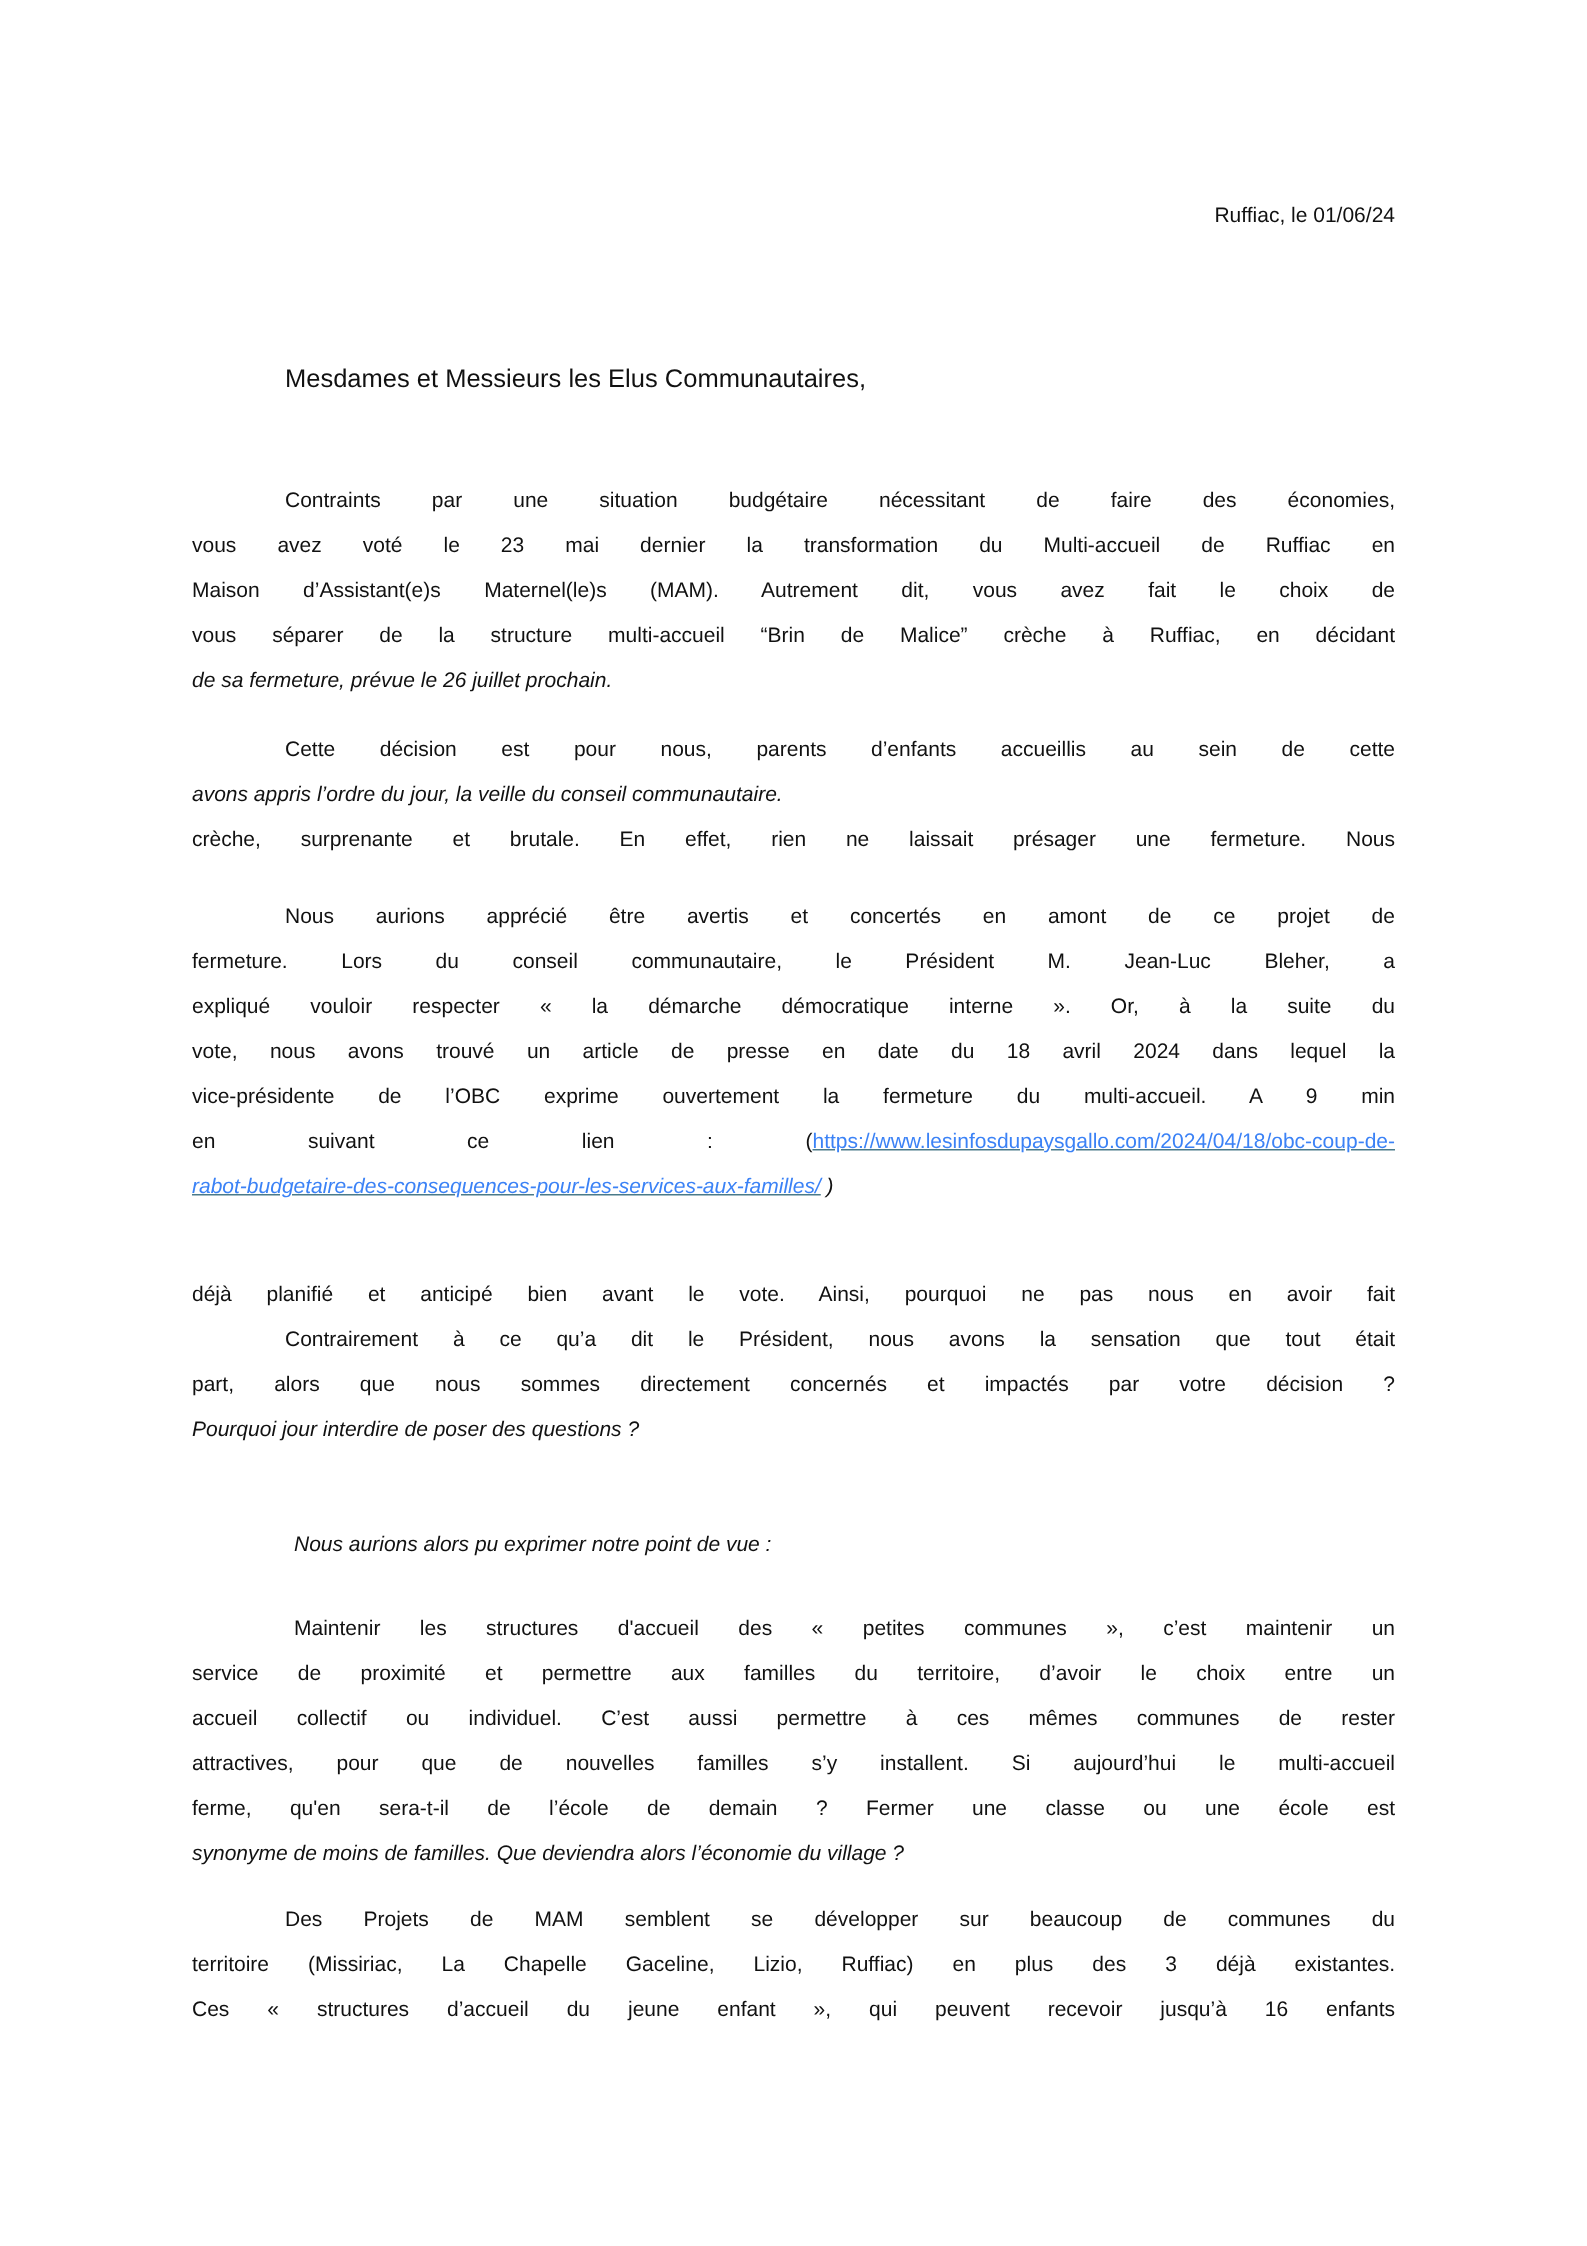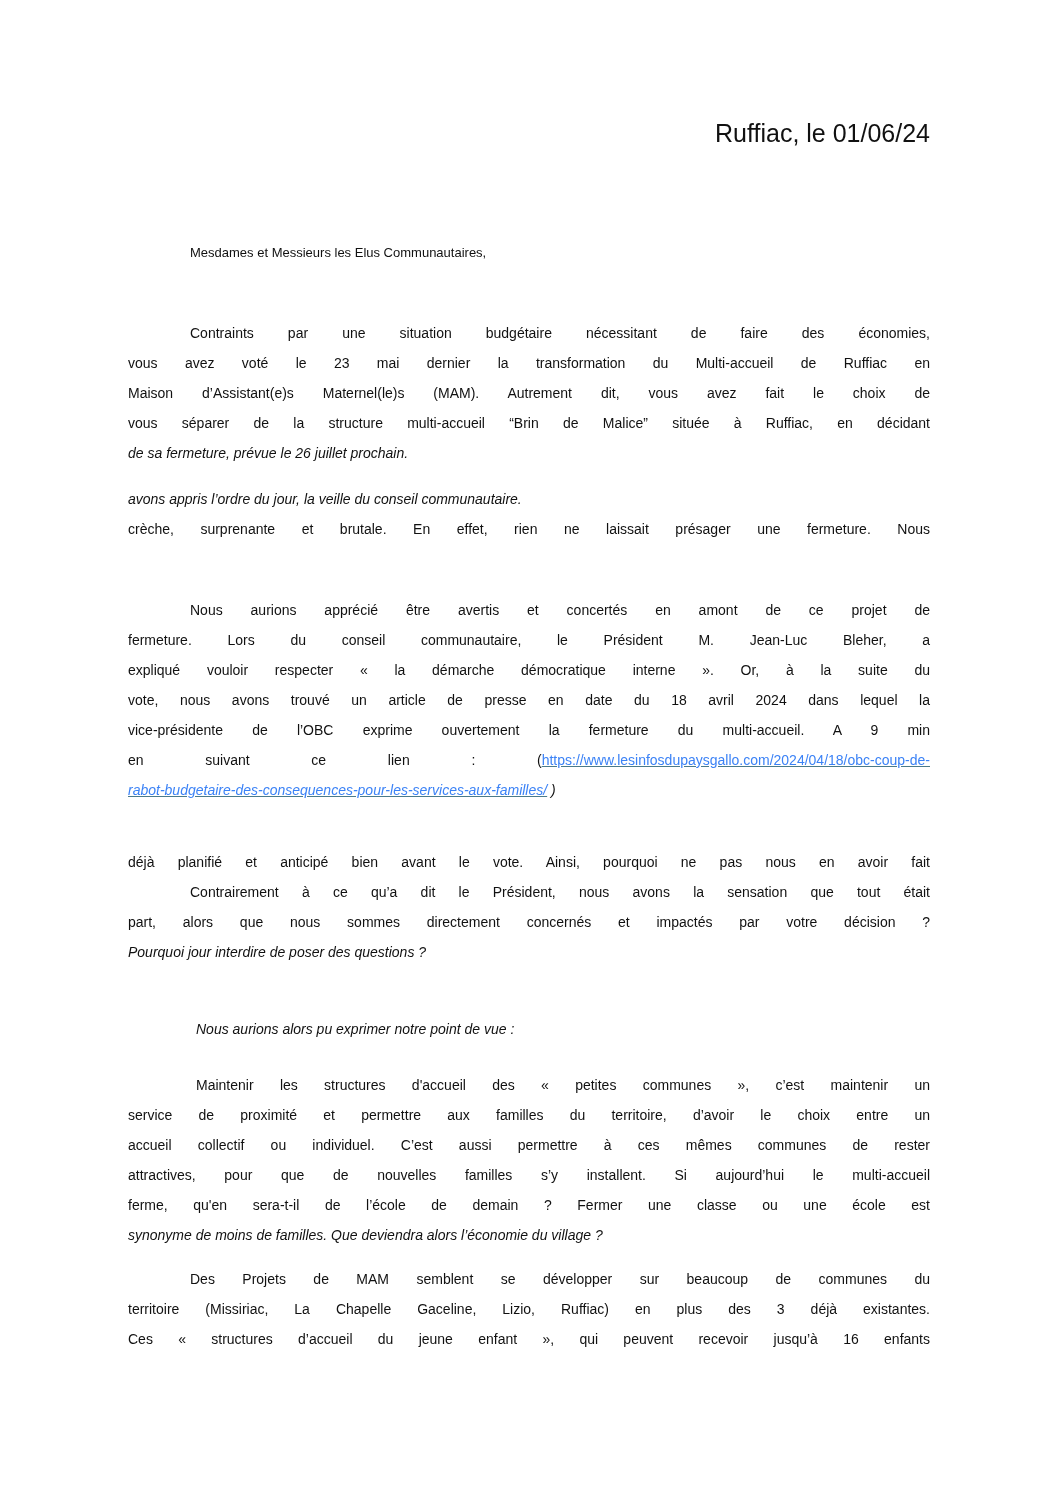--- a/index.html
+++ b/index.html
@@ -1,47 +1,48 @@
 <!DOCTYPE html>
 <html><head>
 <meta charset="utf-8">
 <style>
   html, body { margin: 0; padding: 0; background: #ffffff; }
   body {
     width: 1058px; height: 1497px; position: relative; overflow: hidden;
     font-family: "Liberation Sans", sans-serif; color: #111111;
   }
   .page { position: absolute; left: 0; top: 0; width: 1058px; height: 1497px; background: #fff; }
-  .date { position: absolute; top: 118px; right: 128px; font-size: 25px; line-height: 30px; }
-  .salutation { position: absolute; top: 238px; left: 190px; font-size: 13px; line-height: 30px; }
+  .date { position: absolute; top: 128px; right: 128px; font-size: 14px; line-height: 30px; }
+  .salutation { position: absolute; top: 238px; left: 190px; font-size: 17px; line-height: 30px; }
   .para { position: absolute; left: 128px; width: 802px; font-size: 14px; line-height: 30px; }
   .line { display: block; height: 30px; white-space: nowrap; text-align-last: justify; text-align: justify; }
   .line.last { text-align-last: left; font-style: italic; }
   .line.indent { padding-left: 62px; }
   .line.indent2 { padding-left: 68px; }
   .link { color: #3b82f6; text-decoration: underline; text-decoration-color: #4a7a8a; }
 </style>
 </head>
 <body>
 
 <div class="page">
 
   <div class="date">Ruffiac, le 01/06/24</div>
 
   <div class="salutation">Mesdames et Messieurs les Elus Communautaires,</div>
 
   <div class="para" style="top:318px">
     <span class="line indent">Contraints par une situation budgétaire nécessitant de faire des économies,</span>
     <span class="line">vous avez voté le 23 mai dernier la transformation du Multi-accueil de Ruffiac en</span>
     <span class="line">Maison d’Assistant(e)s Maternel(le)s (MAM). Autrement dit, vous avez fait le choix de</span>
-    <span class="line">vous séparer de la structure multi-accueil “Brin de Malice” située à Ruffiac, en décidant</span>
+    <span class="line">vous séparer de la structure multi-accueil “Brin de Malice” crèche à Ruffiac, en décidant</span>
     <span class="line last">de sa fermeture, prévue le 26 juillet prochain.</span>
   </div>
 
   <div class="para" style="top:484px">
+    <span class="line indent">Cette décision est pour nous, parents d’enfants accueillis au sein de cette</span>
     <span class="line last">avons appris l’ordre du jour, la veille du conseil communautaire.</span>
     <span class="line">crèche, surprenante et brutale. En effet, rien ne laissait présager une fermeture. Nous</span>
   </div>
 
   <div class="para" style="top:595px">
     <span class="line indent">Nous aurions apprécié être avertis et concertés en amont de ce projet de</span>
     <span class="line">fermeture. Lors du conseil communautaire, le Président M. Jean-Luc Bleher, a</span>
     <span class="line">expliqué vouloir respecter « la démarche démocratique interne ». Or, à la suite du</span>
     <span class="line">vote, nous avons trouvé un article de presse en date du 18 avril 2024 dans lequel la</span>
     <span class="line">vice-présidente de l’OBC exprime ouvertement la fermeture du multi-accueil. A 9 min</span>

